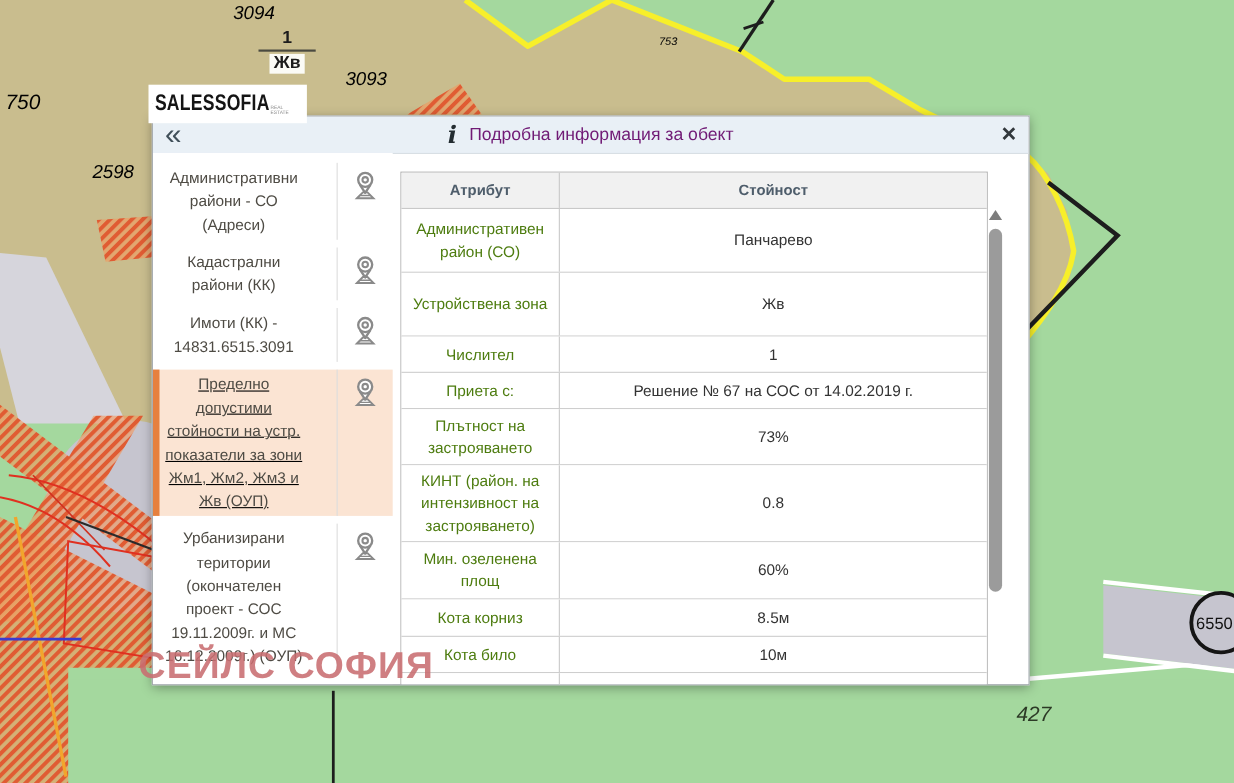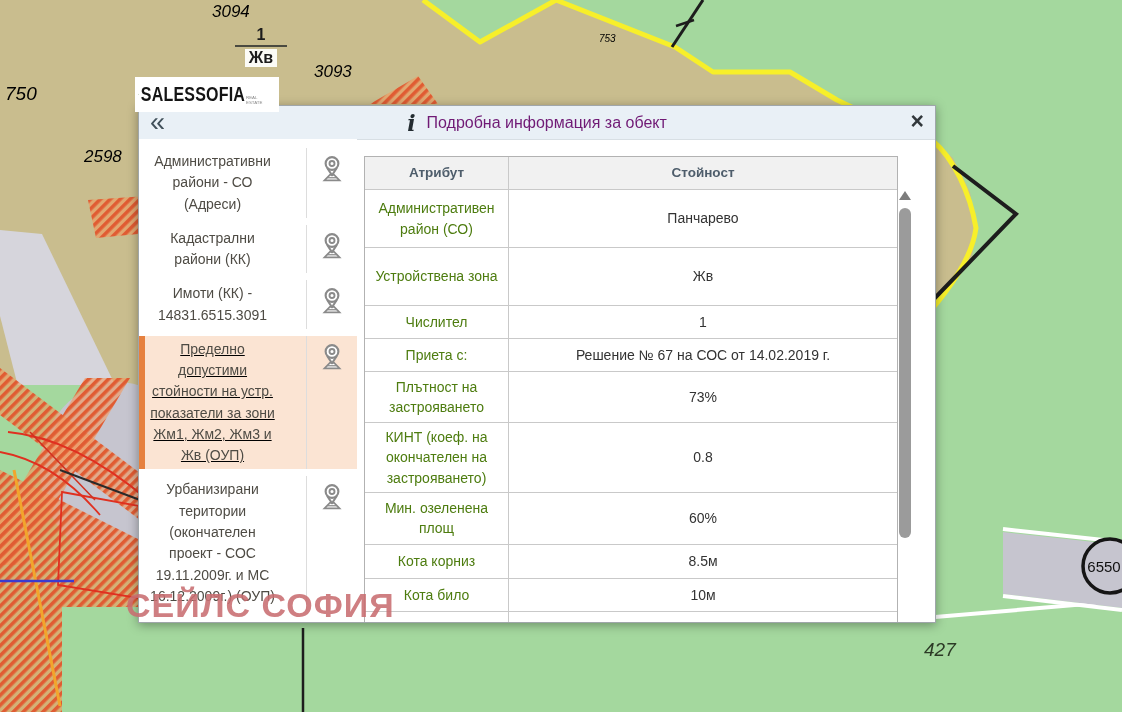--- a/index.html
+++ b/index.html
@@ -245,21 +245,21 @@
       </div>
       <div class="trow r3">
         <div class="tattr">Приета с:</div>
         <div class="tval">Решение № 67 на СОС от 14.02.2019 г.</div>
       </div>
       <div class="trow r4">
         <div class="tattr">Плътност на застрояването</div>
         <div class="tval">73%</div>
       </div>
       <div class="trow r5">
-        <div class="tattr">КИНТ (коеф. на окончателен на застрояването)</div>
+        <div class="tattr">КИНТ (район. на интензивност на застрояването)</div>
         <div class="tval">0.8</div>
       </div>
       <div class="trow r6">
         <div class="tattr">Мин. озеленена площ</div>
         <div class="tval">60%</div>
       </div>
       <div class="trow r7">
         <div class="tattr">Кота корниз</div>
         <div class="tval">8.5м</div>
       </div>

